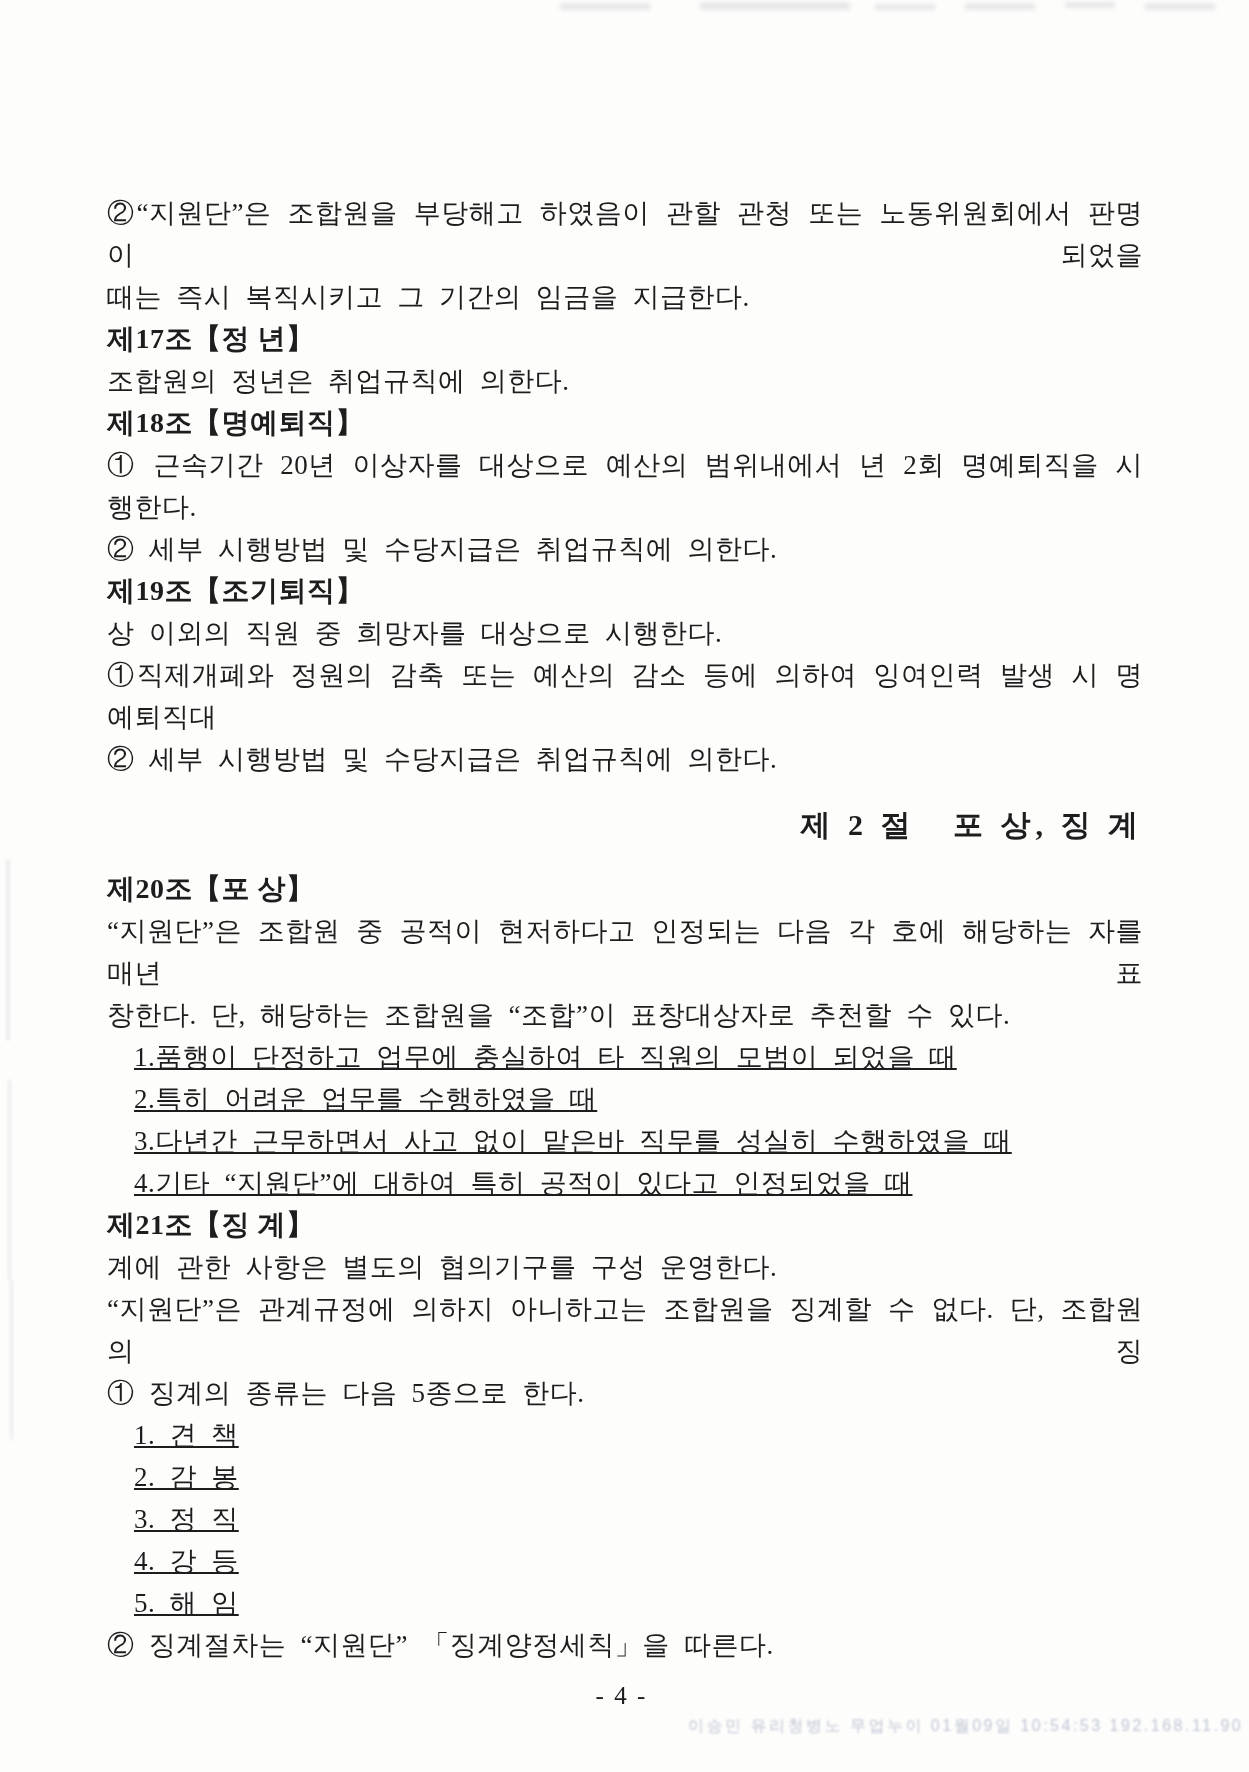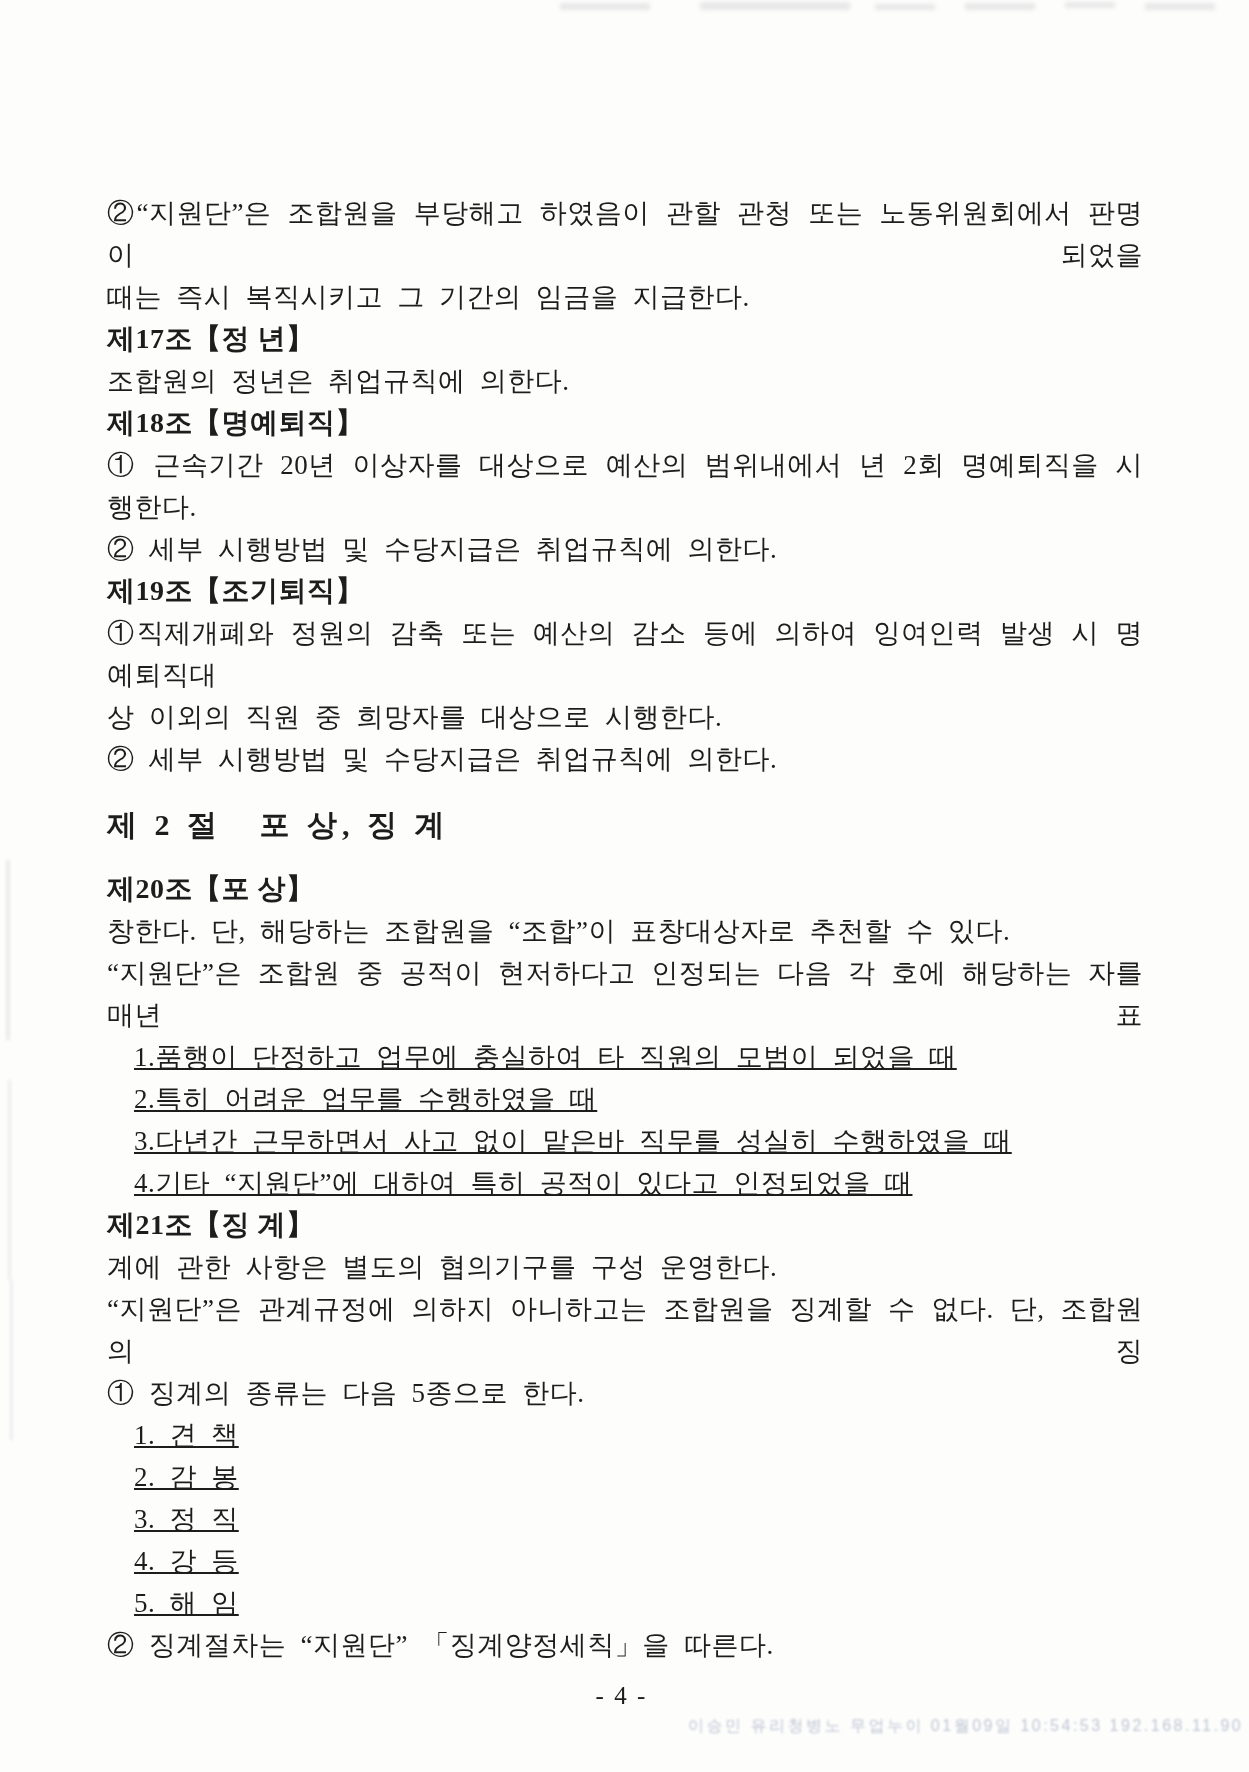--- a/index.html
+++ b/index.html
@@ -30,21 +30,21 @@
   .art-title{
     font-size:28px;
     font-weight:bold;
     line-height:42px;
     letter-spacing:0.5px;
     white-space:pre-wrap;
   }
   .section-title{
     font-size:30px;
     font-weight:bold;
-    text-align:left;
+    text-align:right;
     line-height:46px;
     margin:22px 0 20px 0;
     letter-spacing:5px;
     white-space:pre-wrap;
   }
   .page-number{
     position:absolute;
     top:1682px;left:50%;
     transform:translateX(-56%);
     font-size:25px;
@@ -94,31 +94,31 @@
     </div>
 
     <div class="art-title">제18조【명예퇴직】</div>
     <div>
       <div class="ln fill">① 근속기간 20년 이상자를 대상으로 예산의 범위내에서 년 2회 명예퇴직을 시행한다.</div>
       <div class="ln">② 세부 시행방법 및 수당지급은 취업규칙에 의한다.</div>
     </div>
 
     <div class="art-title">제19조【조기퇴직】</div>
     <div>
+      <div class="ln">상 이외의 직원 중 희망자를 대상으로 시행한다.</div>
       <div class="ln fill">①직제개폐와 정원의 감축 또는 예산의 감소 등에 의하여 잉여인력 발생 시 명예퇴직대</div>
-      <div class="ln">상 이외의 직원 중 희망자를 대상으로 시행한다.</div>
       <div class="ln">② 세부 시행방법 및 수당지급은 취업규칙에 의한다.</div>
     </div>
 
     <div class="section-title">제 2 절   포 상, 징 계</div>
 
     <div class="art-title">제20조【포 상】</div>
     <div>
+      <div class="ln fill">“지원단”은 조합원 중 공적이 현저하다고 인정되는 다음 각 호에 해당하는 자를 매년 표</div>
       <div class="ln">창한다. 단, 해당하는 조합원을 “조합”이 표창대상자로 추천할 수 있다.</div>
-      <div class="ln fill">“지원단”은 조합원 중 공적이 현저하다고 인정되는 다음 각 호에 해당하는 자를 매년 표</div>
       <div class="ln indent">1.품행이 단정하고 업무에 충실하여 타 직원의 모범이 되었을 때</div>
       <div class="ln indent">2.특히 어려운 업무를 수행하였을 때</div>
       <div class="ln indent">3.다년간 근무하면서 사고 없이 맡은바 직무를 성실히 수행하였을 때</div>
       <div class="ln indent">4.기타 “지원단”에 대하여 특히 공적이 있다고 인정되었을 때</div>
     </div>
 
     <div class="art-title">제21조【징 계】</div>
     <div>
       <div class="ln">계에 관한 사항은 별도의 협의기구를 구성 운영한다.</div>
       <div class="ln fill">“지원단”은 관계규정에 의하지 아니하고는 조합원을 징계할 수 없다. 단, 조합원의 징</div>

